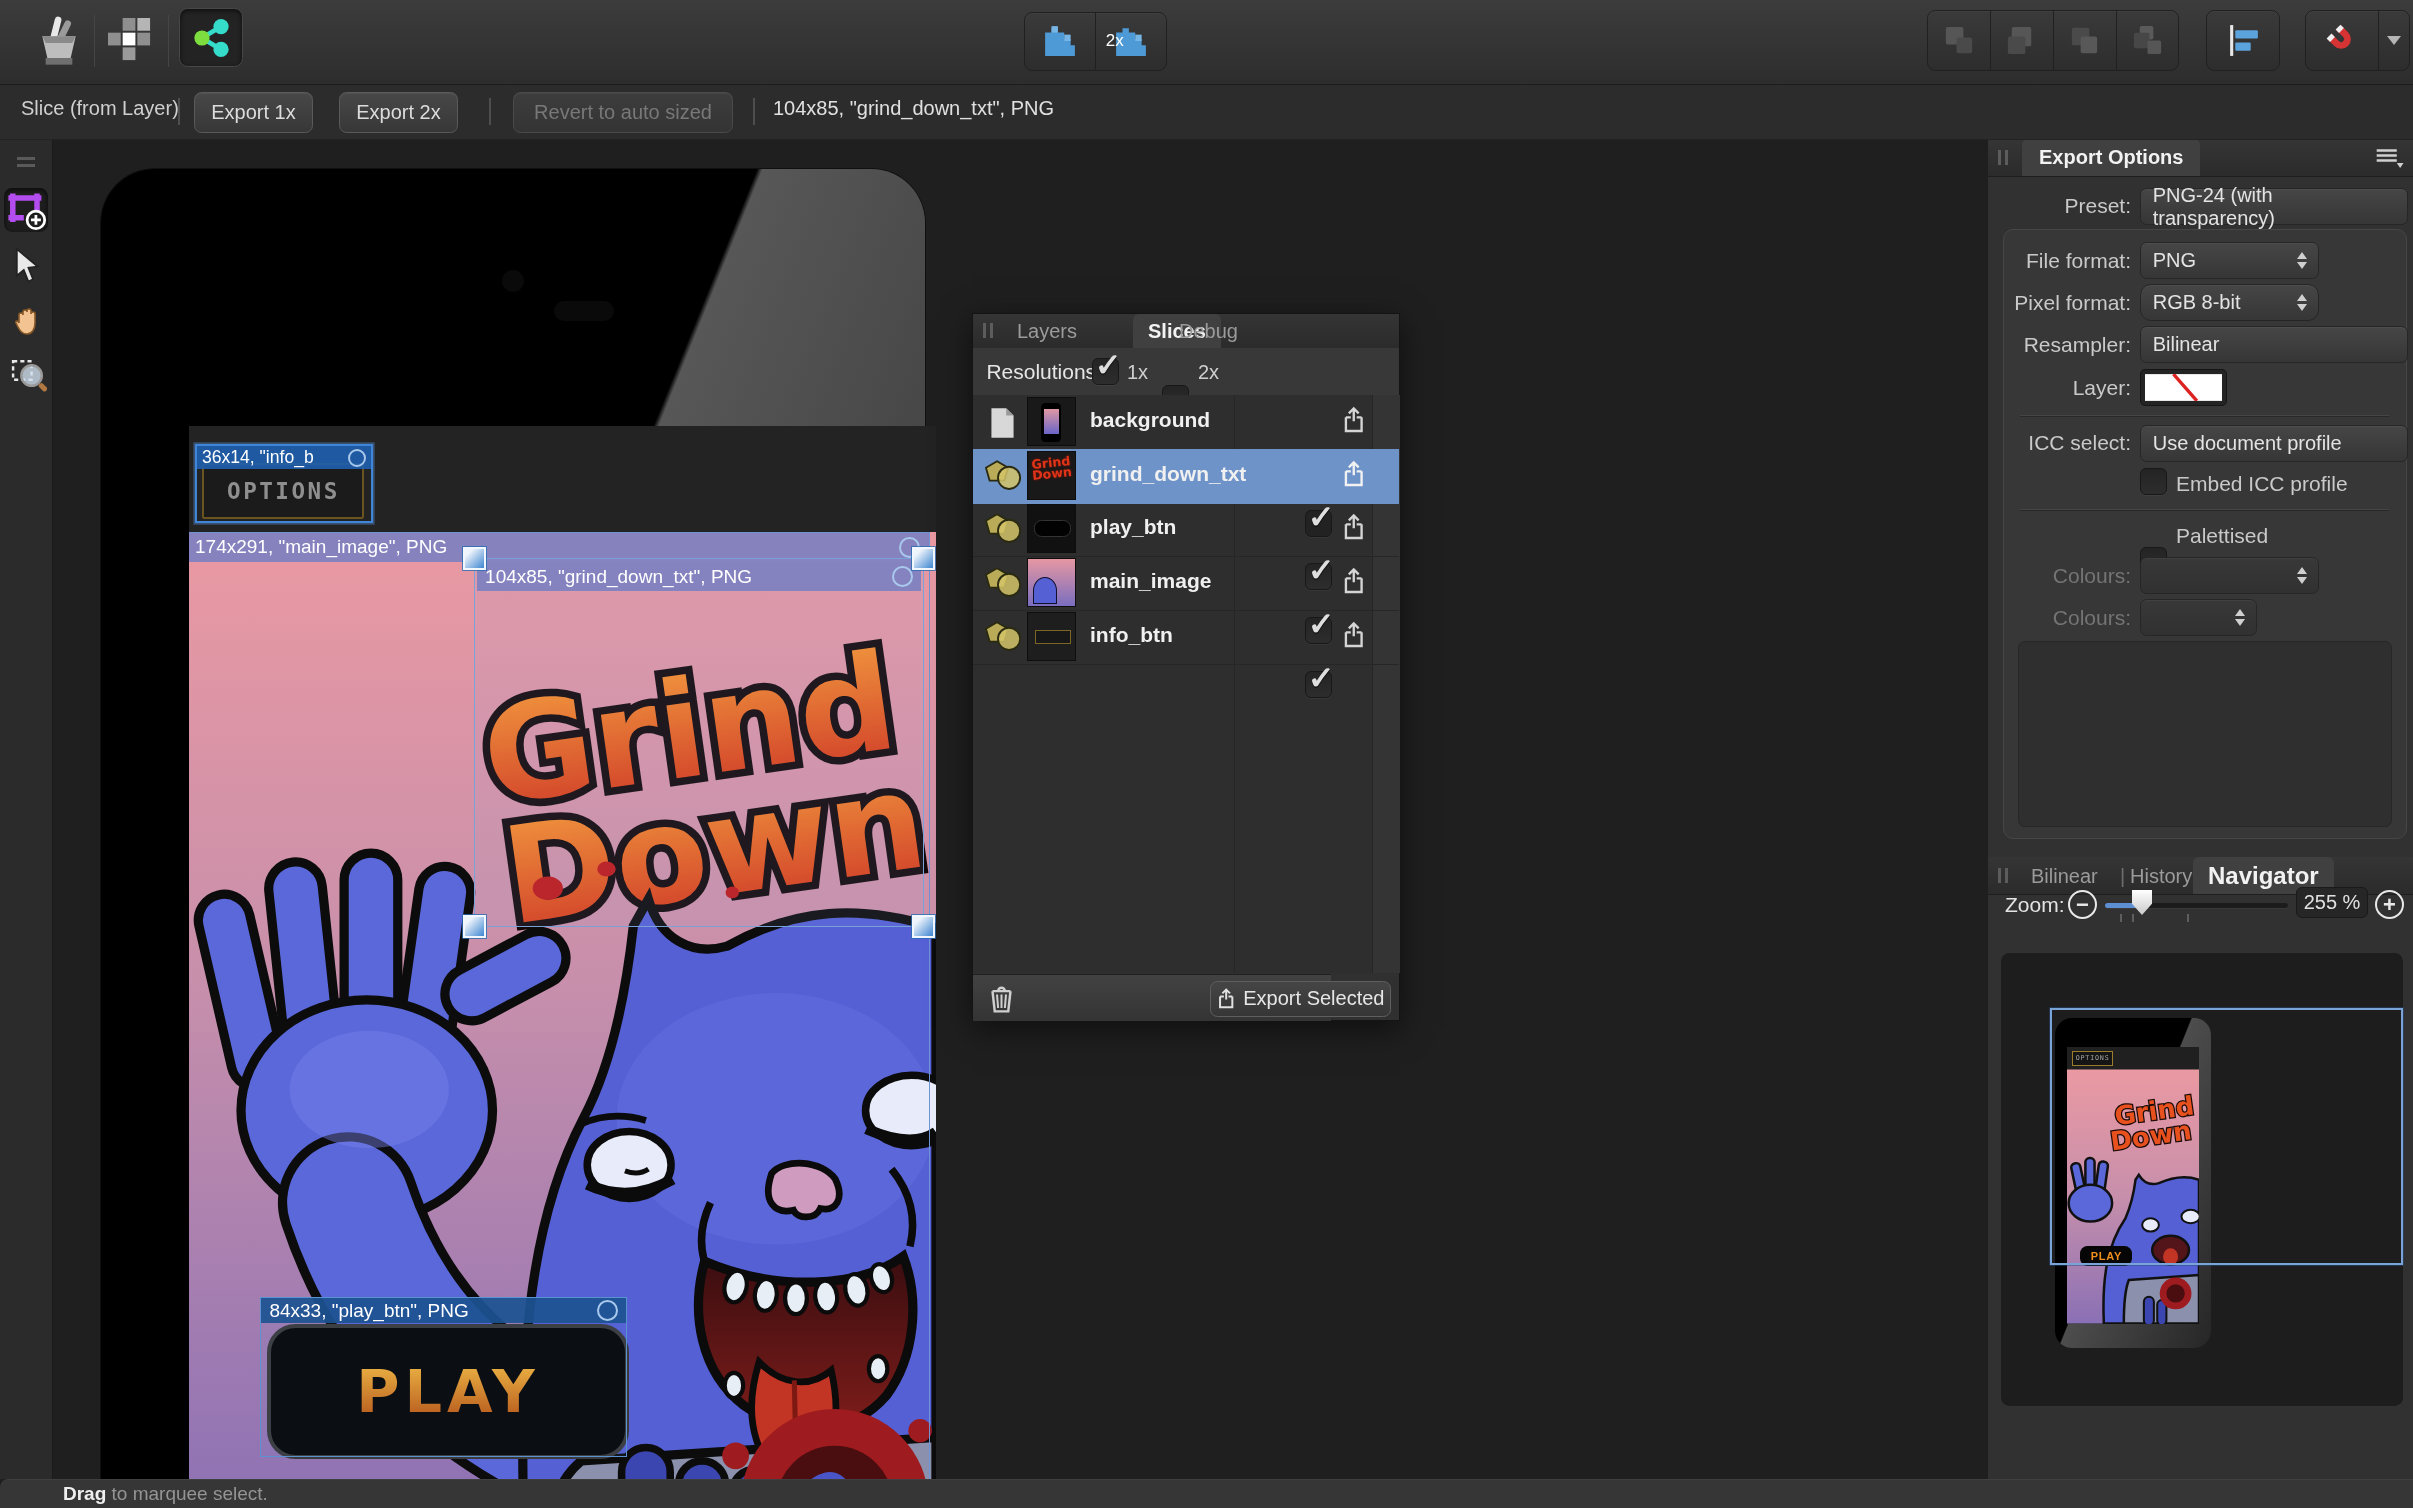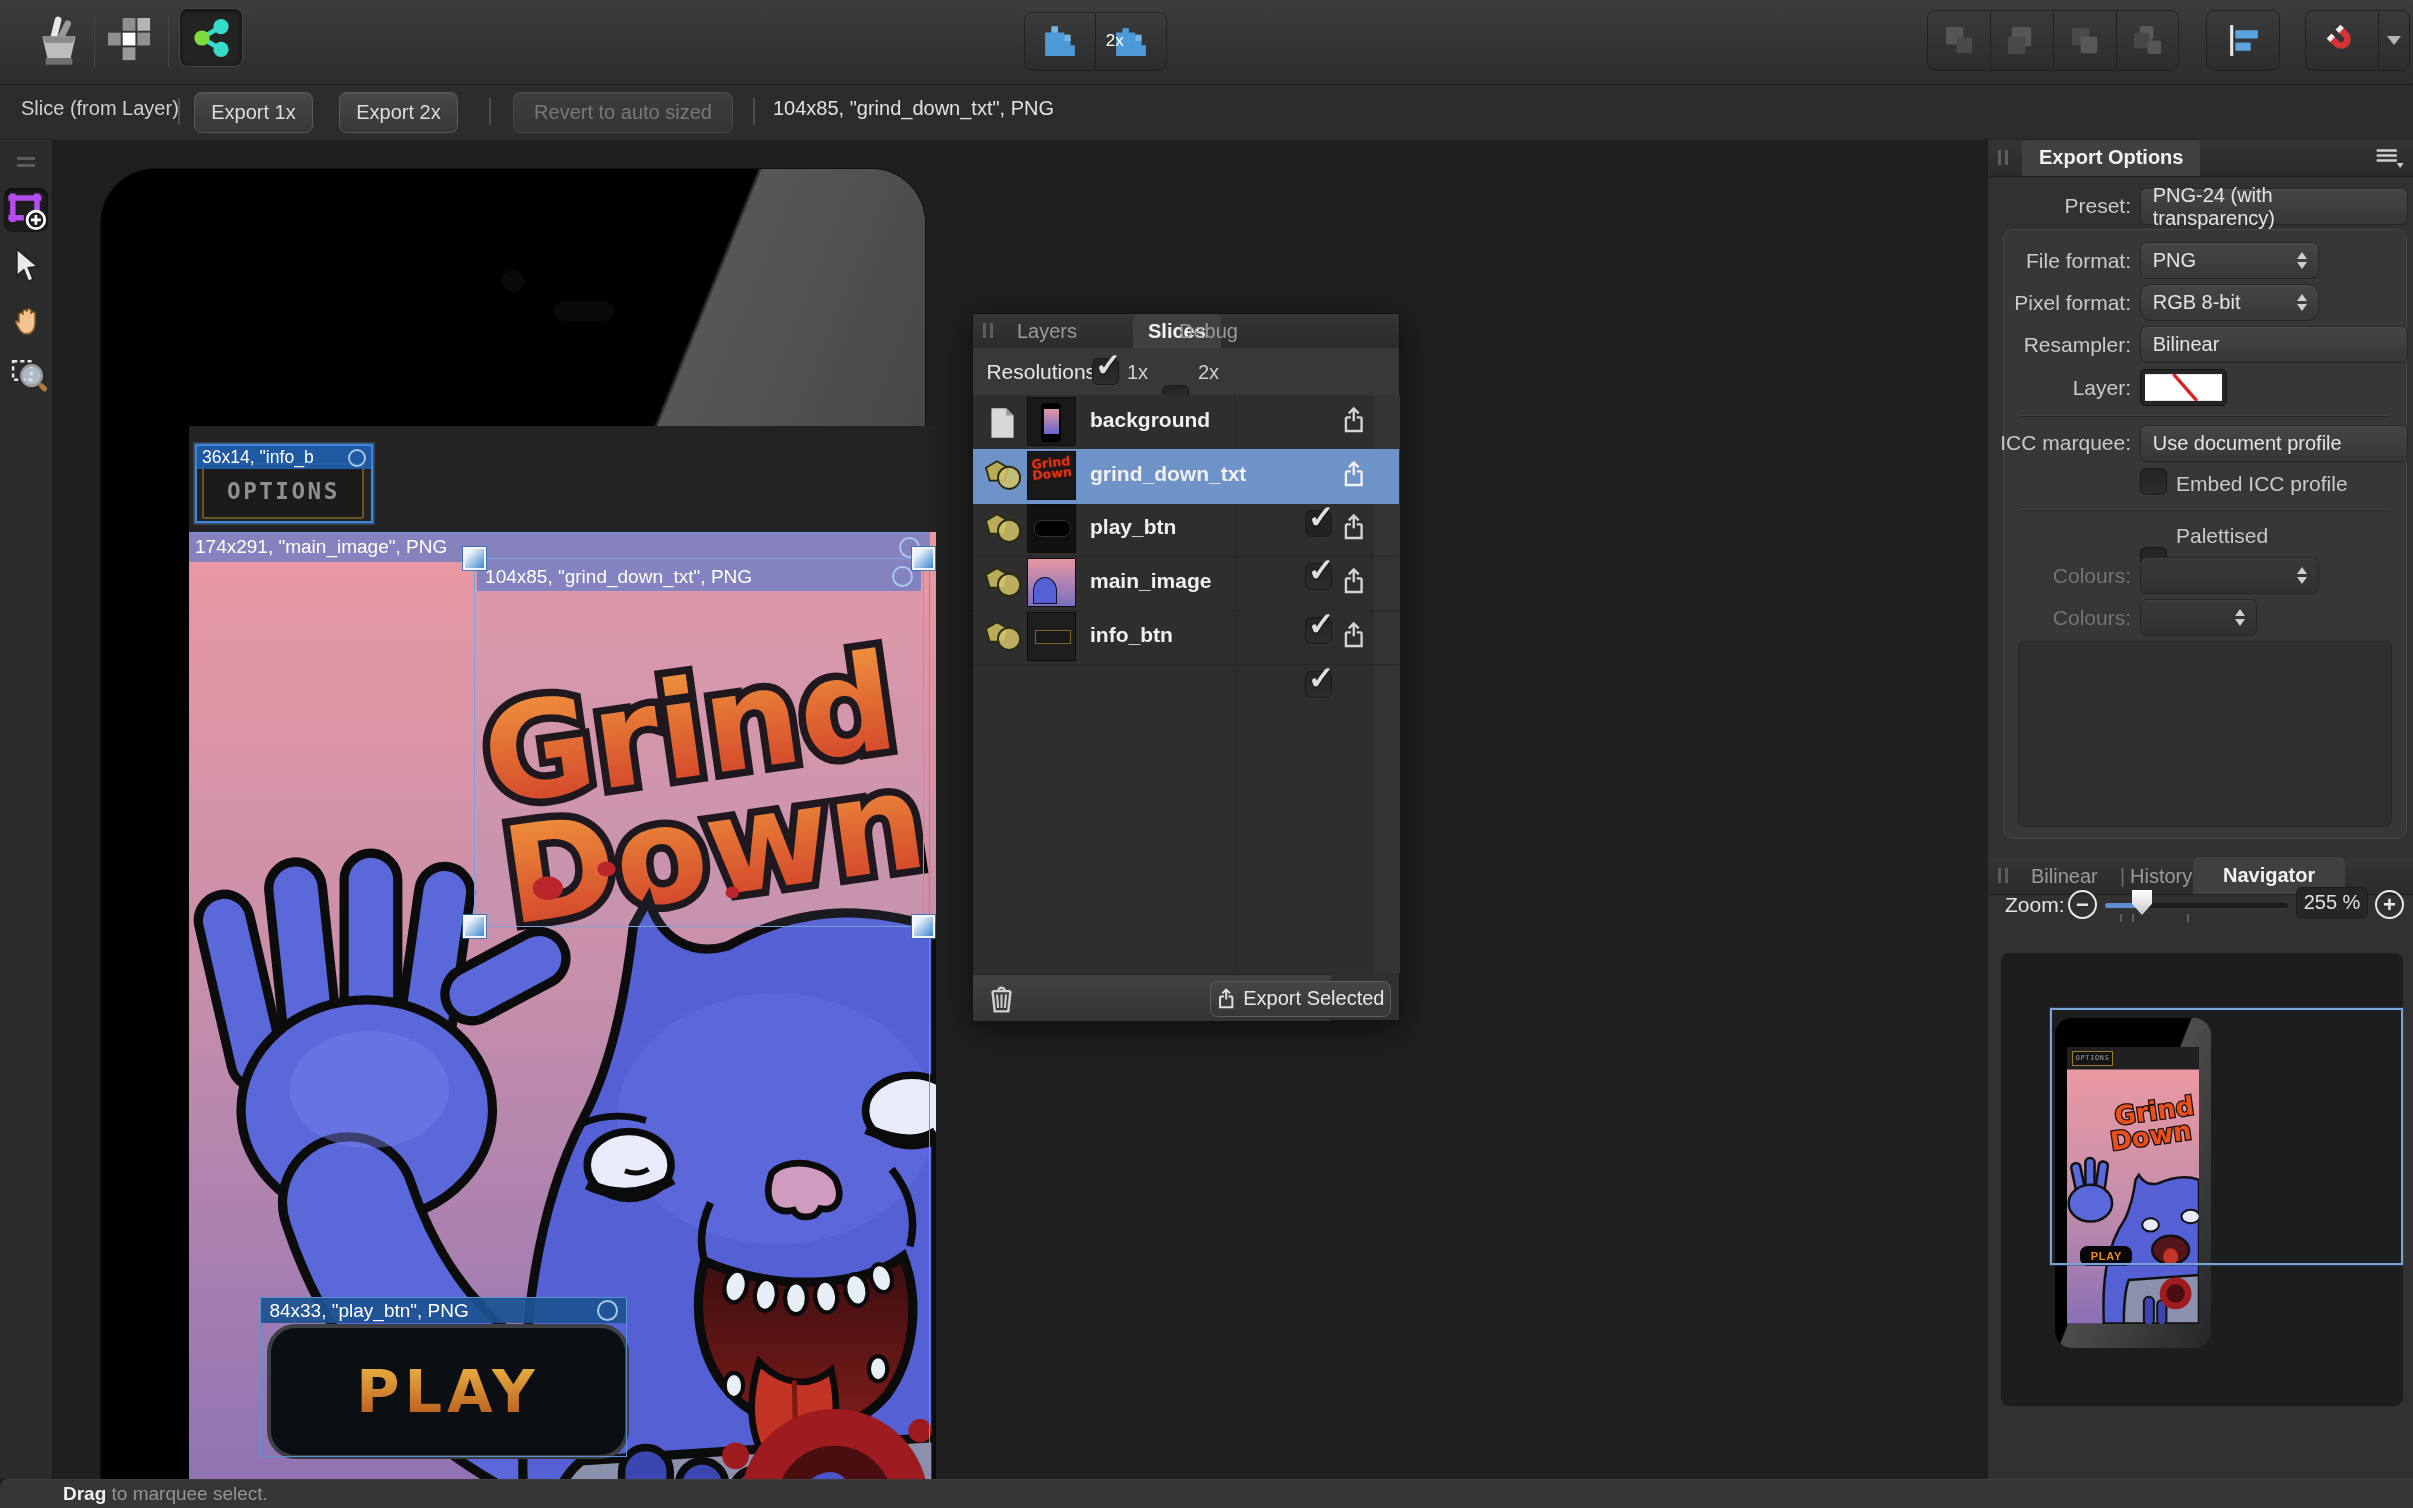--- a/index.html
+++ b/index.html
@@ -567,21 +567,21 @@
   <div class="lblr" style="left:0;top:237px;width:143px;">Layer:</div>
   <div class="abs" style="left:152px;top:230px;width:87px;height:37px;background:#242424;border:0.8px solid #151515;border-radius:5px;padding:4.2px;box-sizing:border-box;">
     <svg width="77" height="27" viewBox="0 0 92 32">
       <rect x="0" y="0" width="92" height="32" fill="#fff"></rect>
       <line x1="34" y1="0" x2="62" y2="32" stroke="#d22" stroke-width="4"></line>
     </svg>
   </div>
 
   <div class="hline" style="left:32px;top:276px;width:369px;"></div>
 
-  <div class="lblr" style="left:0;top:292px;width:143px;">ICC marquee:</div>
+  <div class="lblr" style="left:0;top:292px;width:143px;">ICC select:</div>
   <div class="select" style="left:152px;top:286px;width:243px;height:35px;">
     <span>Use document profile</span>
   </div>
 
   <div class="abs chk" style="left:152px;top:329px;"></div>
   <span class="abs" style="left:188px;top:333px;font-size:21px;color:#c9c9c9;">Embed ICC profile</span>
 
   <div class="hline" style="left:32px;top:370px;width:369px;"></div>
 
   <div class="abs chk" style="left:152px;top:381px;"></div>
@@ -606,21 +606,21 @@
   <div class="abs" style="left:30px;top:502px;width:372px;height:184px;background:#2f2f2f;border:0.8px solid #272727;border-radius:6.7px;"></div>
 
   <div class="abs phead" style="left:0;top:718px;width:426px;height:37px;">
     <div class="abs grip-v" style="left:10px;top:11px;">
         <i></i>
         <i></i>
       </div>
     <span class="abs tab" style="left:43px;top:7.5px;">Bilinear</span>
     <span class="abs tab" style="left:132px;top:7.5px;color:#6e6e6e;">|</span>
     <span class="abs tab" style="left:142px;top:7.5px;">History</span>
-    <div class="abs tab tab-sel" style="left:205px;top:0;height:37px;padding:0 30px;display:flex;align-items:center;font-size:20px;">Navigator</div>
+    <div class="abs tab tab-sel" style="left:205px;top:0;height:37px;padding:0 15px;display:flex;align-items:center;font-size:24px;">Navigator</div>
   </div>
 
   <span class="abs" style="left:17px;top:754px;font-size:21px;color:#e3e3e3;">Zoom:</span>
   <div class="abs circbtn" style="left:80px;top:751px;">
       <span>−</span>
     </div>
   <div class="abs" style="left:117px;top:764px;width:183px;height:5px;background:#1c1c1c;border-radius:2.5px;box-shadow:0 0.8px 0 #3d3d3d;"></div>
   <div class="abs" style="left:117px;top:764px;width:35px;height:5px;background:#5d8fd2;border-radius:2.5px;"></div>
   <div class="abs" style="left:144px;top:751px;width:20px;height:25px;background:linear-gradient(#ffffff,#c9c9c9);
               clip-path:polygon(0 0,100% 0,100% 55%,50% 100%,0 55%);"></div>

